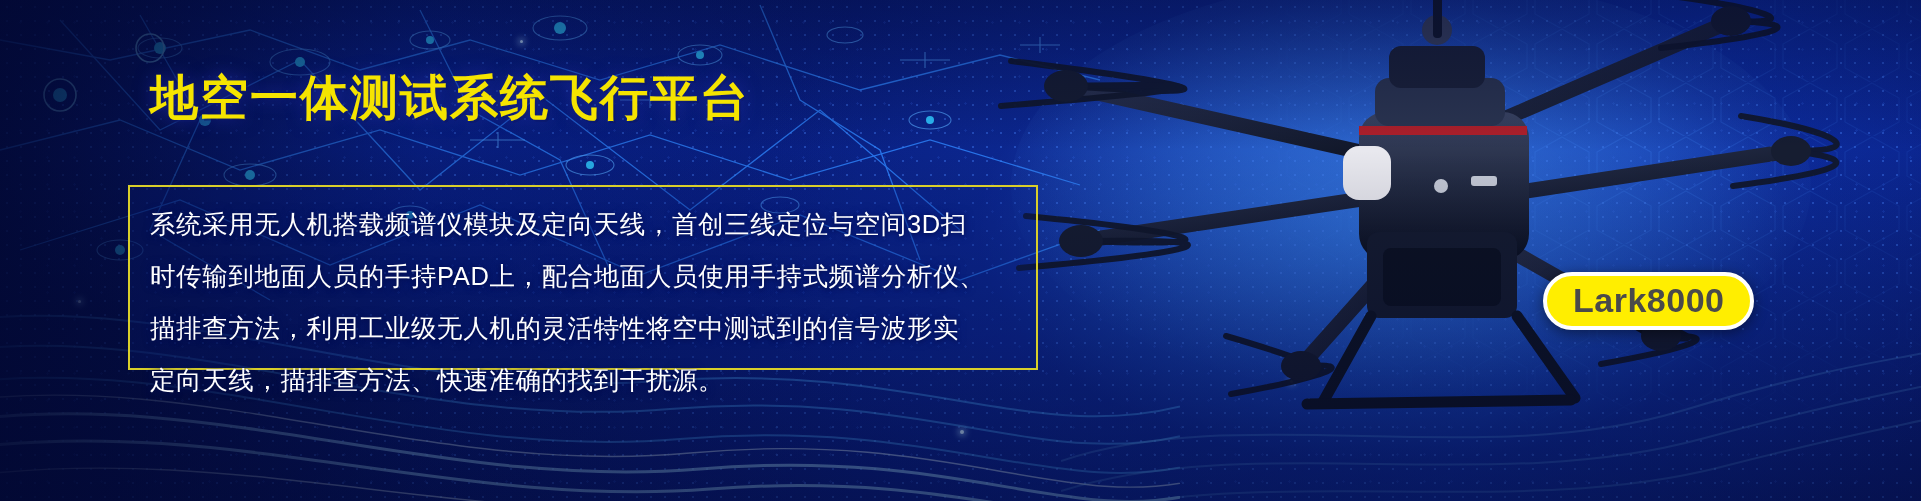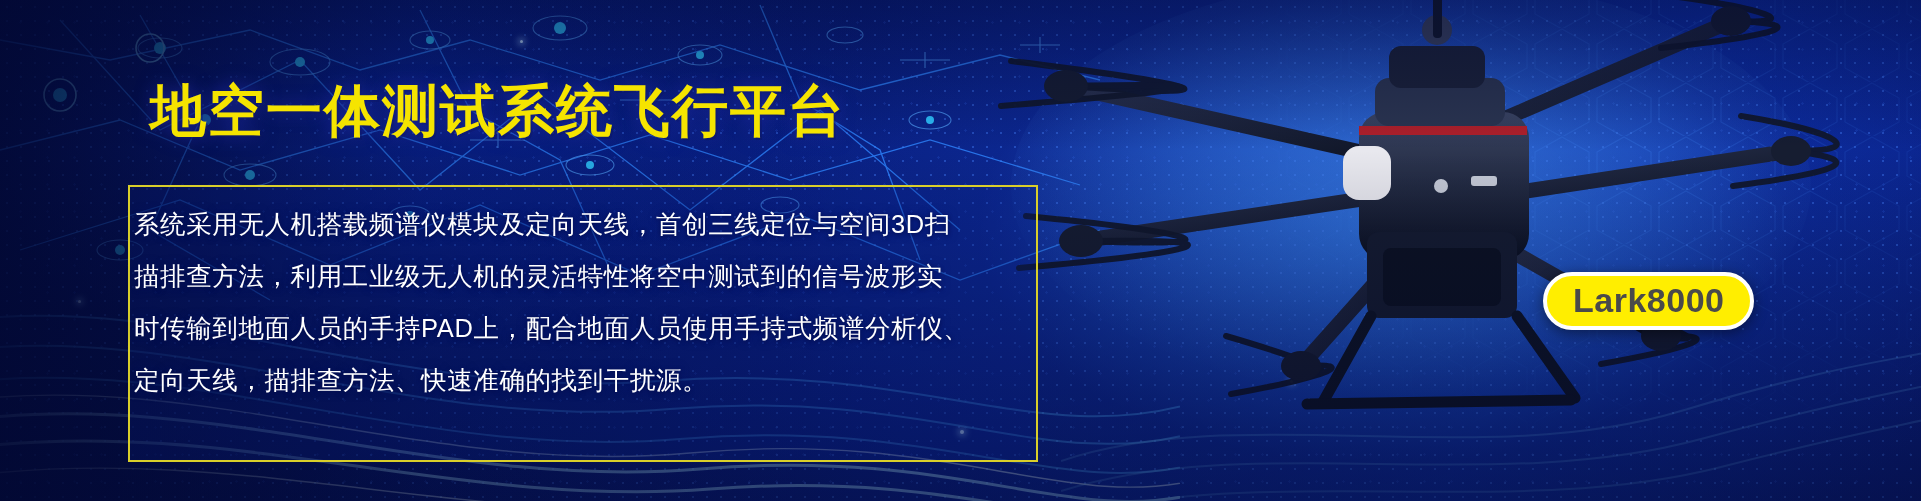--- a/index.html
+++ b/index.html
@@ -41,35 +41,34 @@
   .sparkle{position:absolute;width:3px;height:3px;border-radius:50%;background:#bfe0ff;box-shadow:0 0 6px 2px rgba(150,200,255,.75);}
 
   
   .drone{position:absolute;right:50px;top:-14px;width:900px;height:430px;}
 
   
   .content{position:absolute;left:0;top:0;width:1100px;height:501px;}
 
   .headline{
     position:absolute;left:150px;top:74px;
-    font-size:56px;line-height:1;
+    font-size:48px;line-height:1;
     font-weight:bold;
     color:#f5e400;
     letter-spacing:2px;
     white-space:nowrap;
     text-shadow:0 0 18px rgba(30,40,160,.9), 2px 2px 0 rgba(10,20,90,.55);
-    margin-top:9px;
   }
 
   .textbox{
     position:absolute;left:128px;top:185px;
-    width:910px;height:277px;
+    width:910px;height:185px;
     border:2px solid #d9cf2a;
     box-sizing:border-box;
-    padding:14px 18px 0 4px;
+    padding:14px 18px 0 20px;
     background:rgba(10,30,130,0.22);
   }
   .textbox p{
     margin:0 0 6px 0;
     font-size:25.5px;
     line-height:46px;
     color:#ffffff;
     letter-spacing:.6px;
     white-space:nowrap;
     text-shadow:0 1px 4px rgba(0,10,70,.95), 0 0 10px rgba(0,20,110,.7);
@@ -254,21 +253,21 @@
     </g>
   </svg>
 
   <div class="vignette"></div>
 
   <div class="content">
     <div class="headline">地空一体测试系统飞行平台</div>
 
     <div class="textbox">
       <p>系统采用无人机搭载频谱仪模块及定向天线，首创三线定位与空间3D扫</p>
+      <p>时传输到地面人员的手持PAD上，配合地面人员使用手持式频谱分析仪、</p>
       <p>描排查方法，利用工业级无人机的灵活特性将空中测试到的信号波形实</p>
-      <p>时传输到地面人员的手持PAD上，配合地面人员使用手持式频谱分析仪、</p>
       <p>定向天线，描排查方法、快速准确的找到干扰源。</p>
     </div>
   </div>
 
   <div class="badge">Lark8000</div>
 
 </div>
 
 </body></html>

